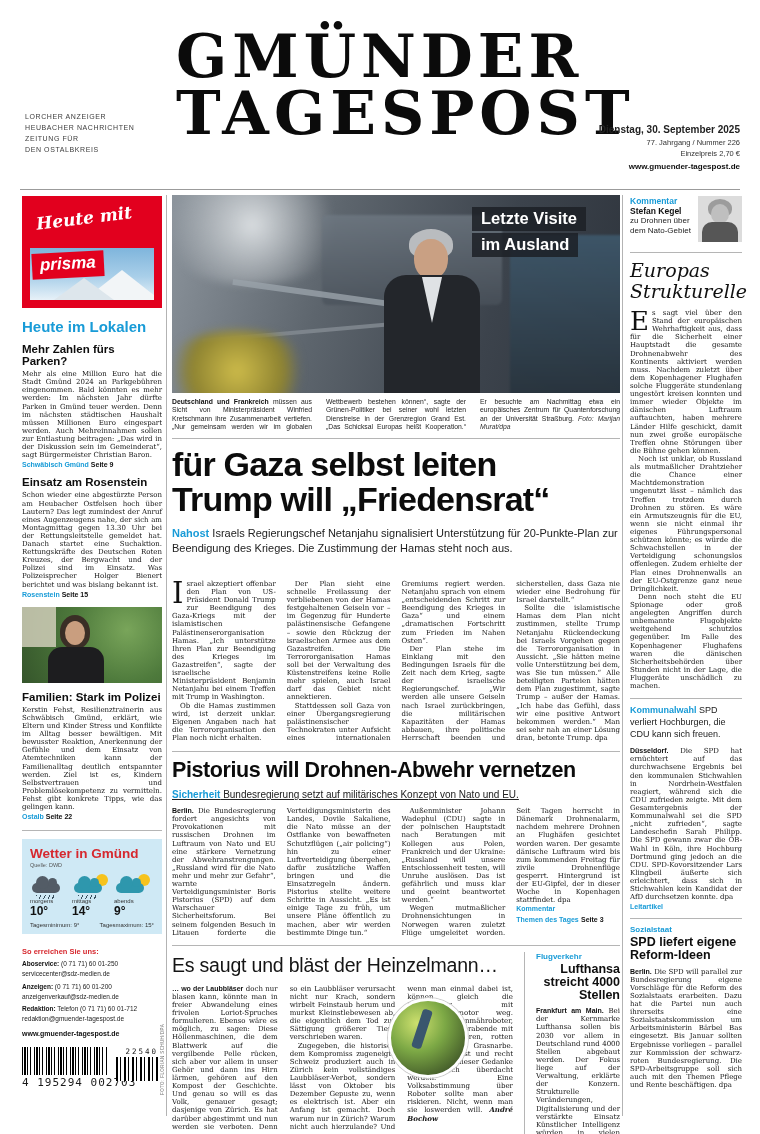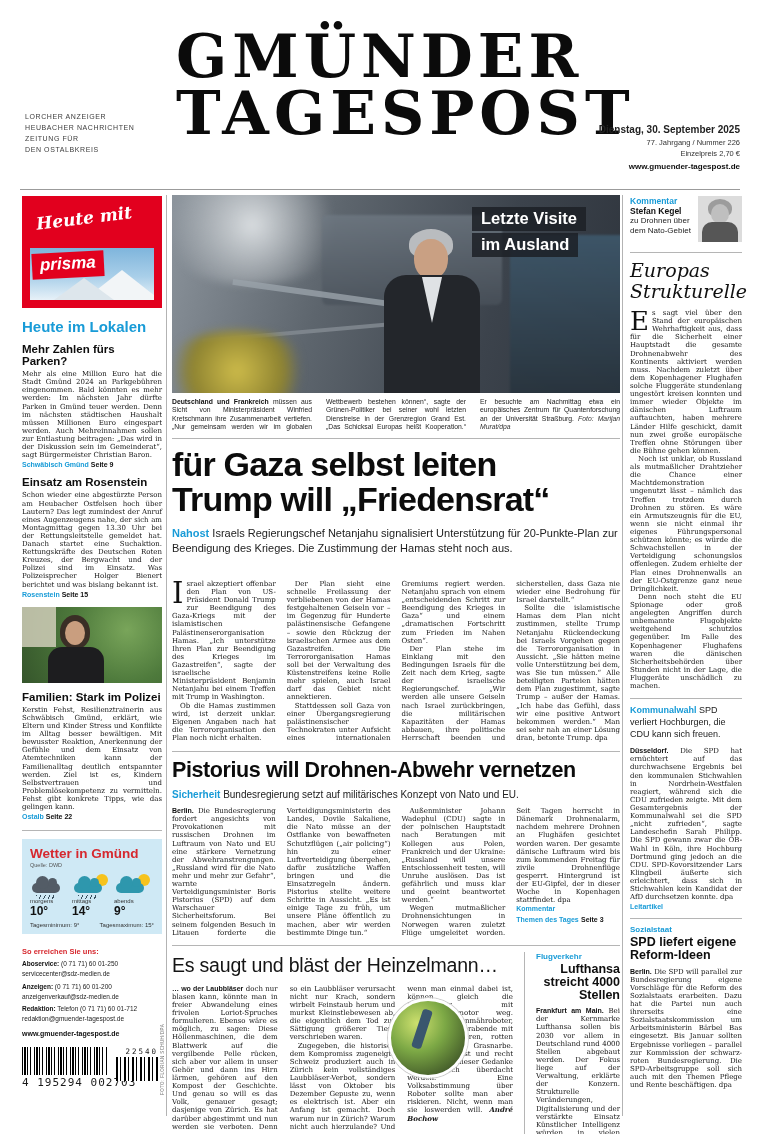--- a/index.html
+++ b/index.html
@@ -105,21 +105,21 @@
   .caption .credit{font-style:italic;color:#333;}
   
   .lead-head{font-family:"Liberation Sans",sans-serif;font-weight:bold;font-size:34px;line-height:1.02;
     letter-spacing:-.8px;color:#0c0c0c;margin:8px 0 10px 0;}
   .standfirst{font-family:"Liberation Sans",sans-serif;font-size:11px;line-height:1.3;color:#222;margin-bottom:25px;}
   .standfirst .kicker{font-size:11px;}
   .cols4{column-count:4;column-gap:11px;}
   .dropcap{float:left;font-family:"DejaVu Serif",serif;font-size:29px;line-height:24px;padding:1px 3px 0 0;color:#111;}
   
   .pist-head{font-family:"Liberation Sans",sans-serif;font-weight:bold;font-size:21.5px;letter-spacing:-.4px;color:#0c0c0c;margin:4px 0 6px 0;}
-  .standfirst2{font-family:"Liberation Sans",sans-serif;font-size:10px;color:#222;margin-bottom:7px;}
+  .standfirst2{font-family:"Liberation Sans",sans-serif;font-size:10px;color:#222;margin-bottom:7px;text-decoration:underline;}
   .pist-links{margin-top:3px;line-height:1.35;}
   
   .bottomrow{display:flex;margin-top:4px;}
   .glosse{width:352px;}
   .glosse-head{font-family:"Liberation Sans",sans-serif;font-weight:normal;font-size:19.5px;letter-spacing:-.2px;color:#141414;margin:2px 0 8px 0;}
   .cols3{column-count:3;column-gap:12px;position:relative;}
   .glosse .author{font-style:italic;font-weight:bold;}
   .circle-photo{position:absolute;left:388px;top:998px;width:74px;height:74px;border-radius:50%;border:3px solid #fff;
     background:radial-gradient(circle at 35% 30%,#cde06e 0%,#7ca845 40%,#445c2a 80%);box-shadow:0 0 0 1px #ccc;z-index:5;overflow:hidden;}
   .circle-photo .blower{position:absolute;left:26px;top:8px;width:10px;height:40px;background:#3a566e;transform:rotate(18deg);border-radius:3px;}

